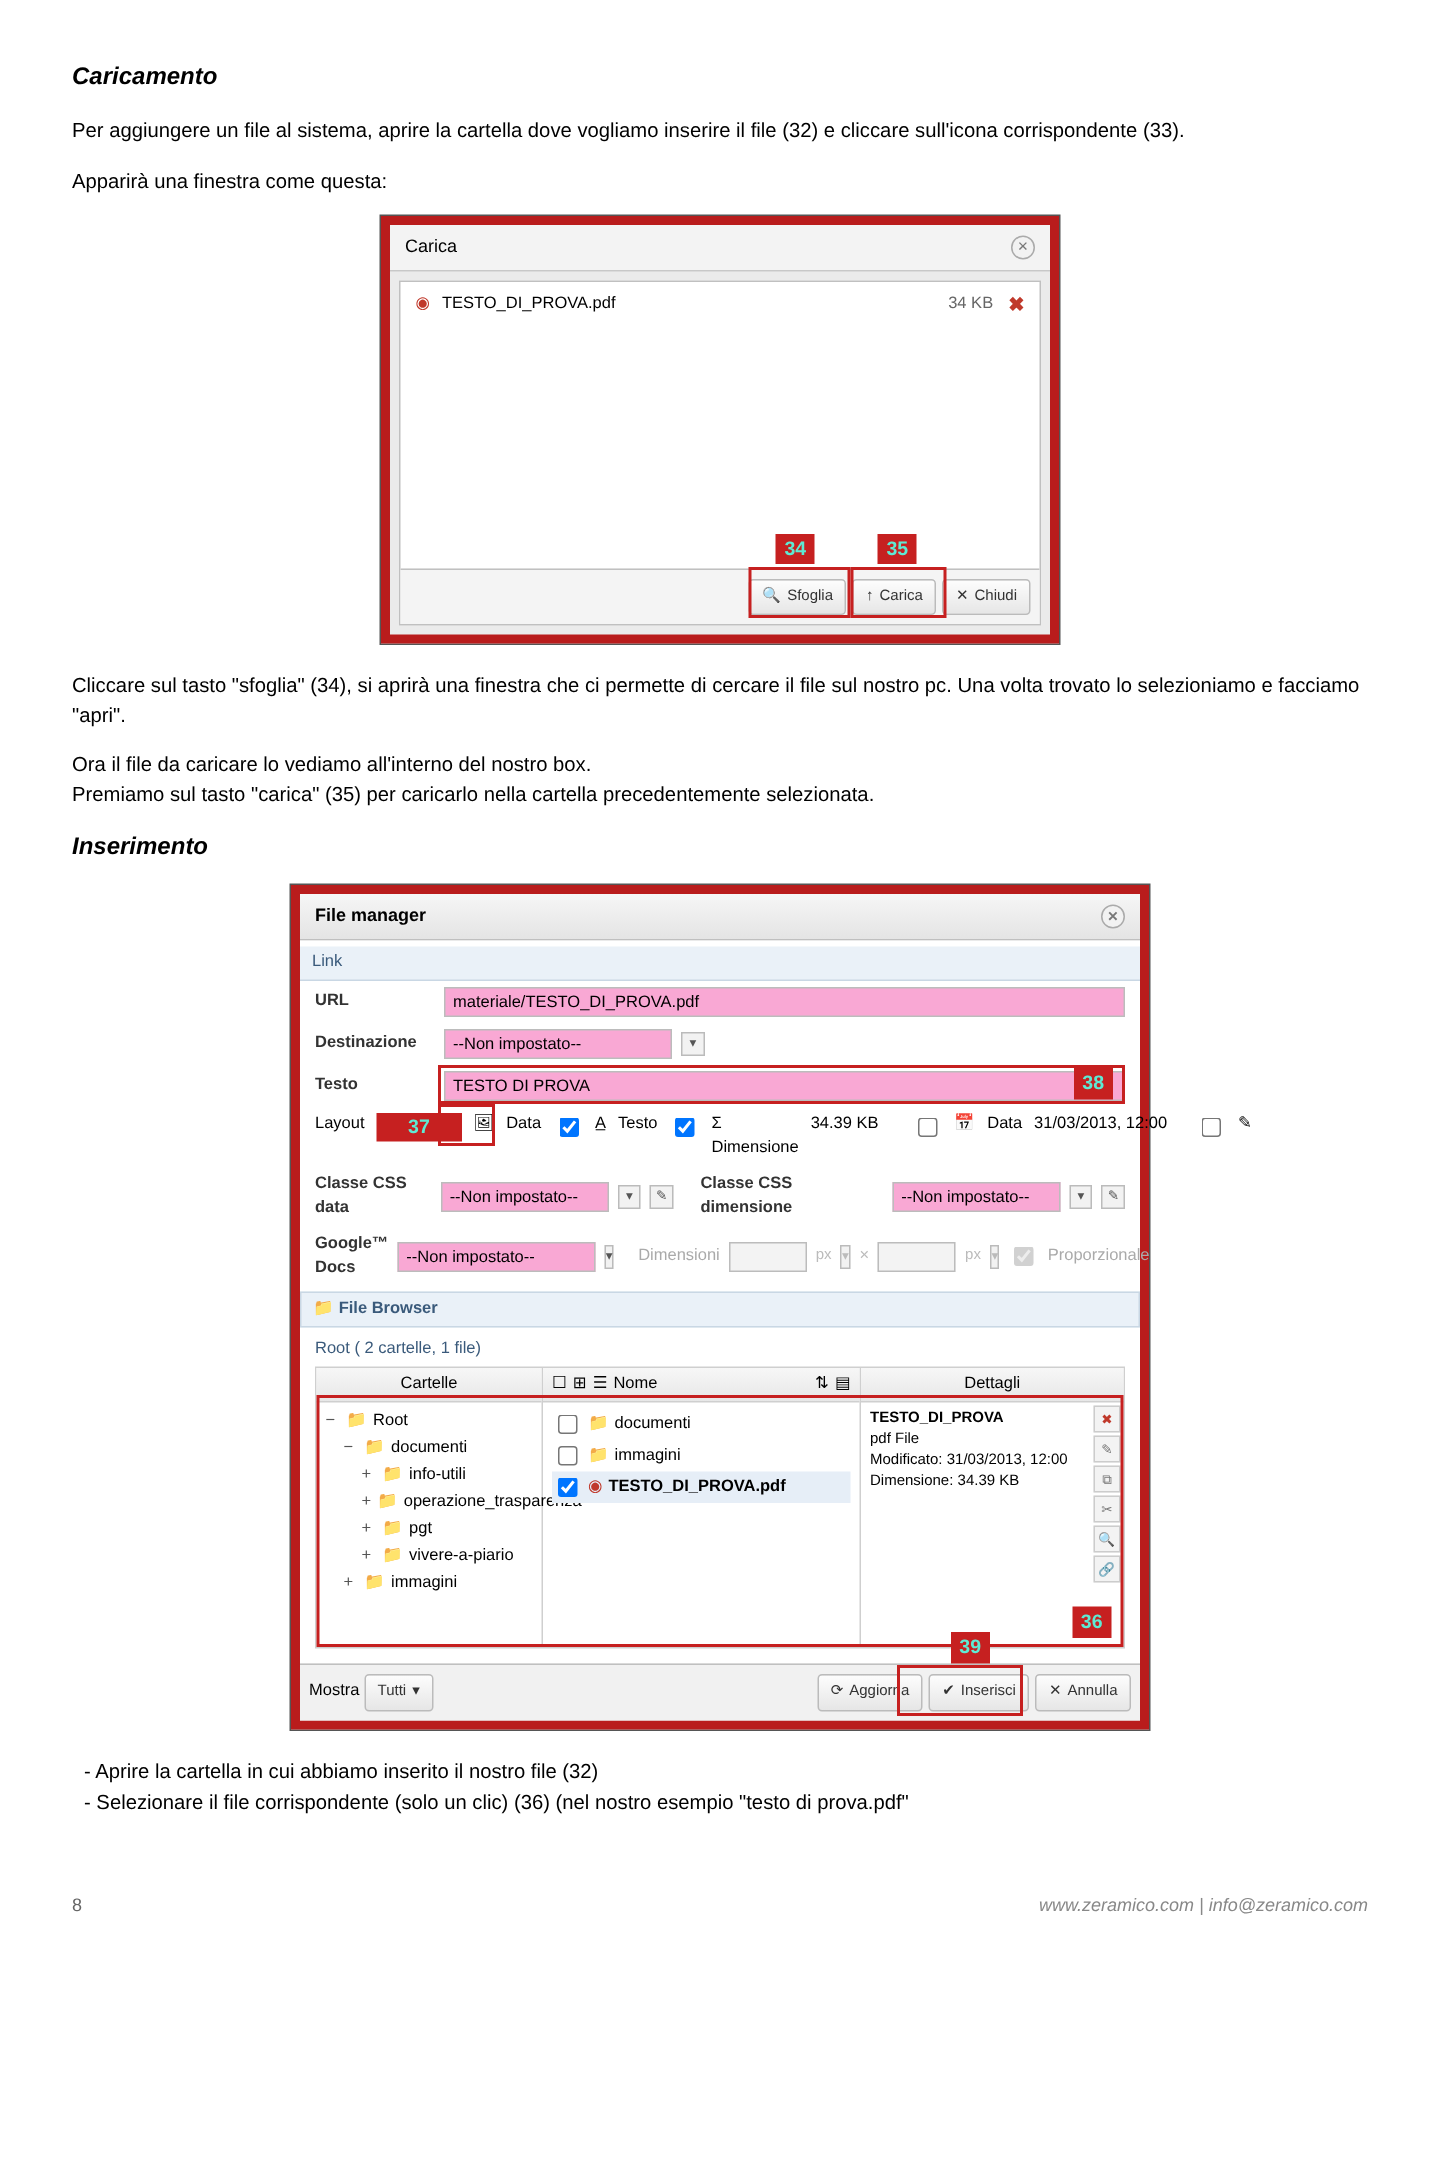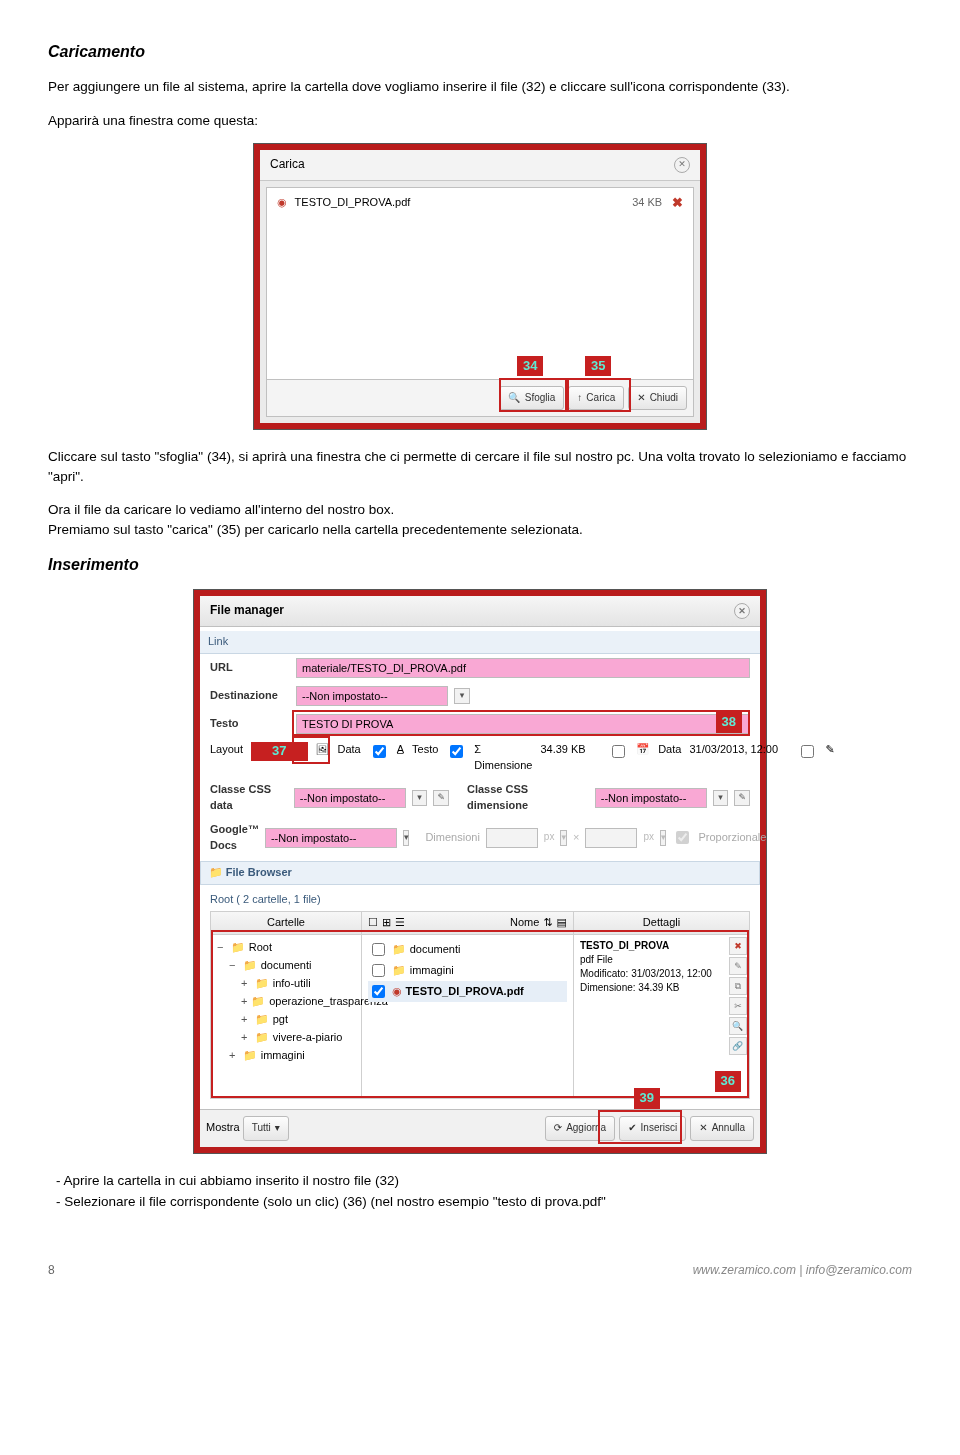--- a/index.html
+++ b/index.html
@@ -383,21 +383,21 @@
               <span class="folder-ico">📁</span>
               <span>immagini</span>
             </div>
         </div>
       </div>
       <div class="bc-mid">
         <div class="col-head" style="display:flex;gap:4px;align-items:center">
           <span class="ico-sm">☐</span>
           <span class="ico-sm">⊞</span>
           <span class="ico-sm">☰</span>
-          <span style="flex:1;text-align:right">Nome</span>
+          <span style="flex:1;text-align:left">Nome</span>
           <span class="ico-sm">⇅</span>
           <span class="ico-sm">▤</span>
         </div>
         <div class="filelist">
           <div>
               <input type="checkbox" style="">
               <span class="folder-ico">📁</span>
               <span>documenti</span>
             </div>
           <div>

